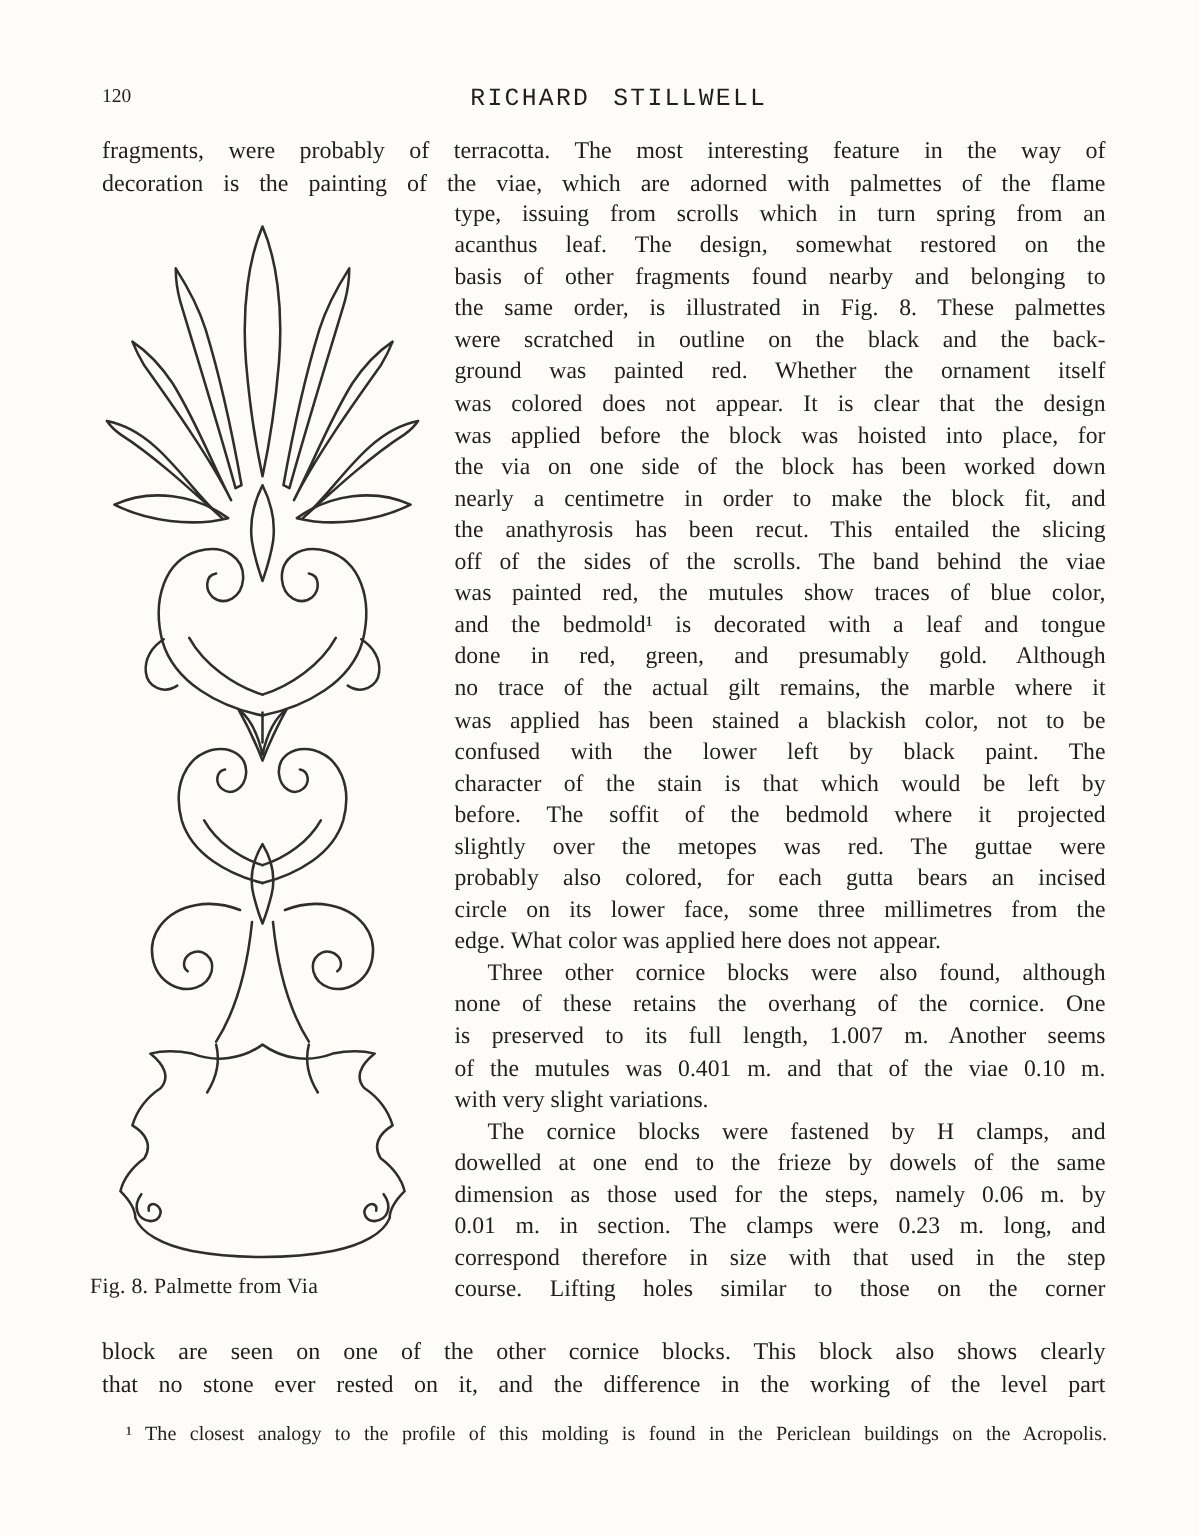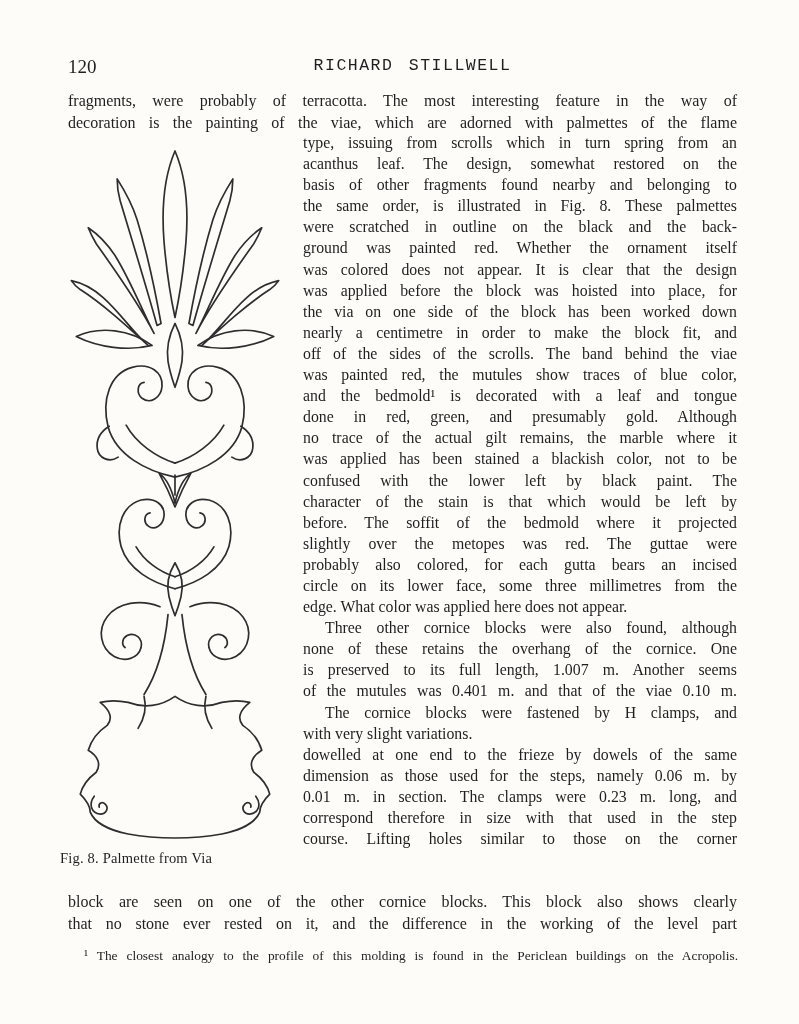--- a/index.html
+++ b/index.html
@@ -10,21 +10,21 @@
     font-family:"Liberation Serif", serif;
     position:relative;
     overflow:hidden;
   }
   .tline { text-align:justify; text-align-last:justify; white-space:normal; }
   .tline.endline { text-align-last:left; }
   .tline.indent { text-indent:22px; }
 
   #page-number {
     position:absolute; left:68px; top:56px;
-    font-size:19px;
+    font-size:13px;
   }
   #running-head {
     position:absolute; left:13px; top:56px; width:799px;
     text-align:center; font-size:16.5px; letter-spacing:1.5px; word-spacing:4px;font-family:Liberation Mono, monospace;
   }
   #top-block {
     position:absolute; left:68px; top:90px; width:669px;
     font-size:16px; line-height:22px;
   }
   #figure-box {
@@ -115,39 +115,40 @@
     <div class="tline">type, issuing from scrolls which in turn spring from an</div>
     <div class="tline">acanthus leaf.  The design, somewhat restored on the</div>
     <div class="tline">basis of other fragments found nearby and belonging to</div>
     <div class="tline">the same order, is illustrated in Fig. 8.  These palmettes</div>
     <div class="tline">were scratched in outline on the black and the back-</div>
     <div class="tline">ground was painted red.  Whether the ornament itself</div>
     <div class="tline">was colored does not appear.  It is clear that the design</div>
     <div class="tline">was applied before the block was hoisted into place, for</div>
     <div class="tline">the via on one side of the block has been worked down</div>
     <div class="tline">nearly a centimetre in order to make the block fit, and</div>
+    <div class="tline">the anathyrosis has been recut.  This entailed the slicing</div>
     <div class="tline">off of the sides of the scrolls.  The band behind the viae</div>
     <div class="tline">was painted red, the mutules show traces of blue color,</div>
     <div class="tline">and the bedmold¹ is decorated with a leaf and tongue</div>
     <div class="tline">done in red, green, and presumably gold.  Although</div>
     <div class="tline">no trace of the actual gilt remains, the marble where it</div>
     <div class="tline">was applied has been stained a blackish color, not to be</div>
     <div class="tline">confused with the lower left by black paint.  The</div>
     <div class="tline">character of the stain is that which would be left by</div>
     <div class="tline">before.  The soffit of the bedmold where it projected</div>
     <div class="tline">slightly over the metopes was red.  The guttae were</div>
     <div class="tline">probably also colored, for each gutta bears an incised</div>
     <div class="tline">circle on its lower face, some three millimetres from the</div>
     <div class="tline endline">edge.  What color was applied here does not appear.</div>
     <div class="tline indent">Three other cornice blocks were also found, although</div>
     <div class="tline">none of these retains the overhang of the cornice.  One</div>
     <div class="tline">is preserved to its full length, 1.007 m.  Another seems</div>
     <div class="tline">of the mutules was 0.401 m. and that of the viae 0.10 m.</div>
+    <div class="tline endline">with very slight variations.</div>
     <div class="tline indent">The cornice blocks were fastened by H clamps, and</div>
-    <div class="tline endline">with very slight variations.</div>
     <div class="tline">dowelled at one end to the frieze by dowels of the same</div>
     <div class="tline">dimension as those used for the steps, namely 0.06 m. by</div>
     <div class="tline">0.01 m. in section.  The clamps were 0.23 m. long, and</div>
     <div class="tline">correspond therefore in size with that used in the step</div>
     <div class="tline">course.  Lifting holes similar to those on the corner</div>
   </div>
 
 <div id="bottom-block">
     <div class="tline">block are seen on one of the other cornice blocks.  This block also shows clearly</div>
     <div class="tline">that no stone ever rested on it, and the difference in the working of the level part</div>

